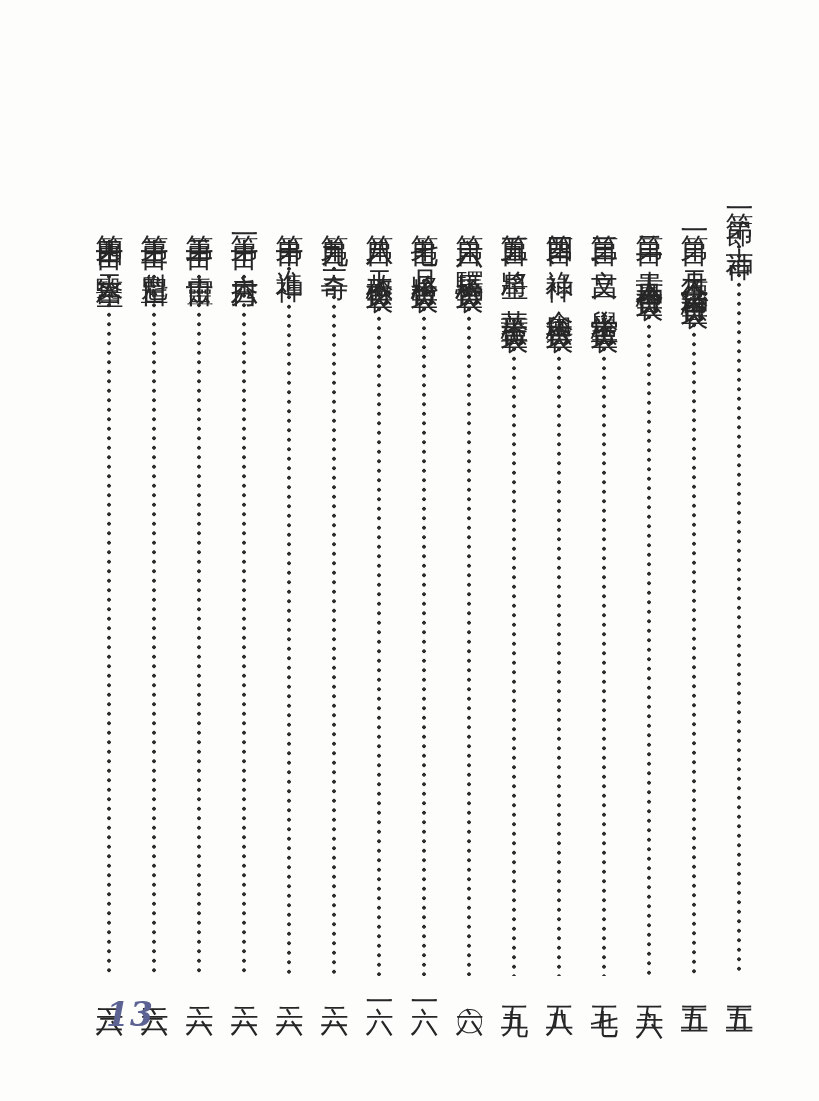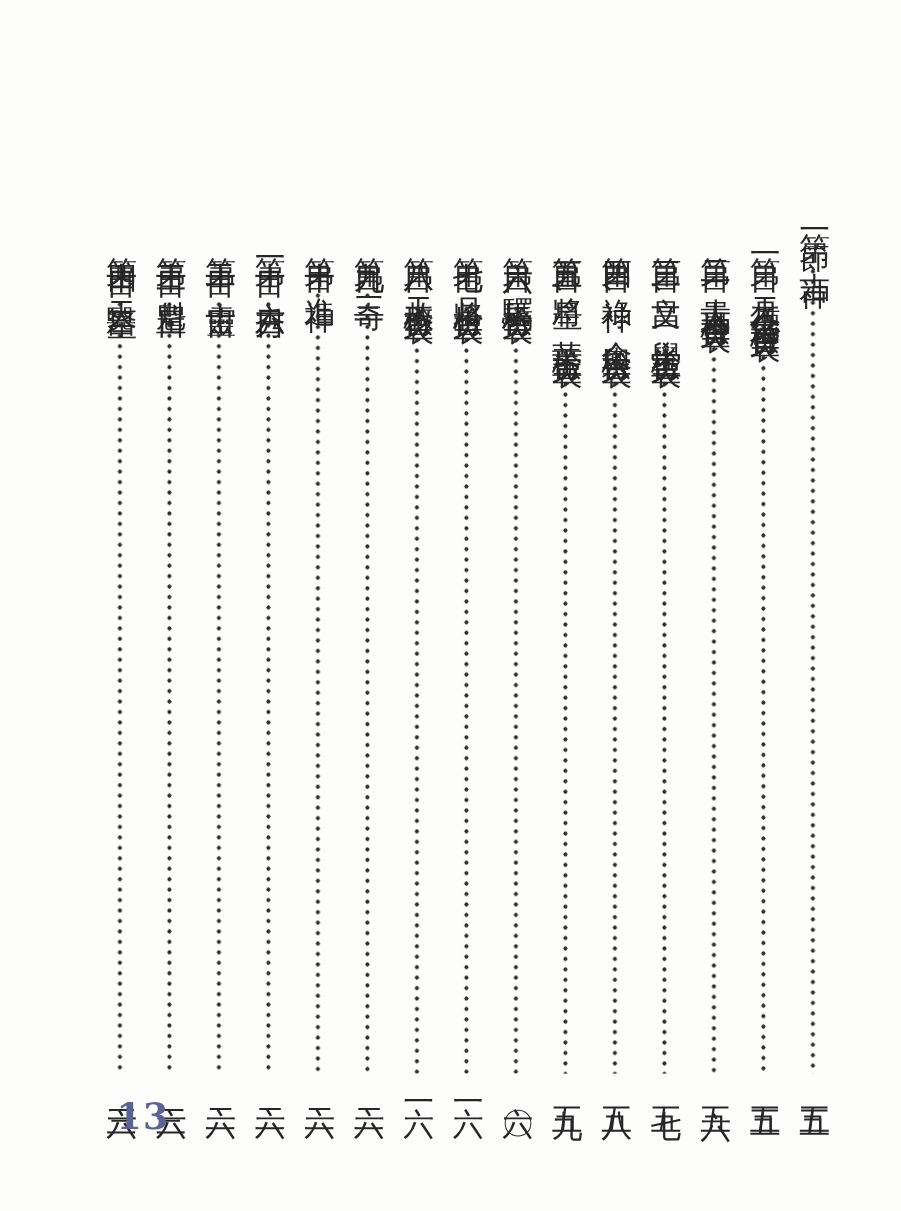--- a/index.html
+++ b/index.html
@@ -44,20 +44,21 @@
     background-size: 100% 9.5px;
     background-repeat: repeat-y;
     background-position: top center;
     min-height: 10px;
   }
   .entry-page { flex: 0 0 auto; letter-spacing: 3px; }
   .folio {
     position: absolute;
     left: 106px; top: 995px;
     font-family: "DejaVu Serif", "Liberation Serif", serif;
+    font-style: italic;
     font-weight: bold;
     font-size: 33px;
     color: #5c6392;
     letter-spacing: 1px;
   }
 </style>
 </head>
 <body>
 
 <div class="page">

